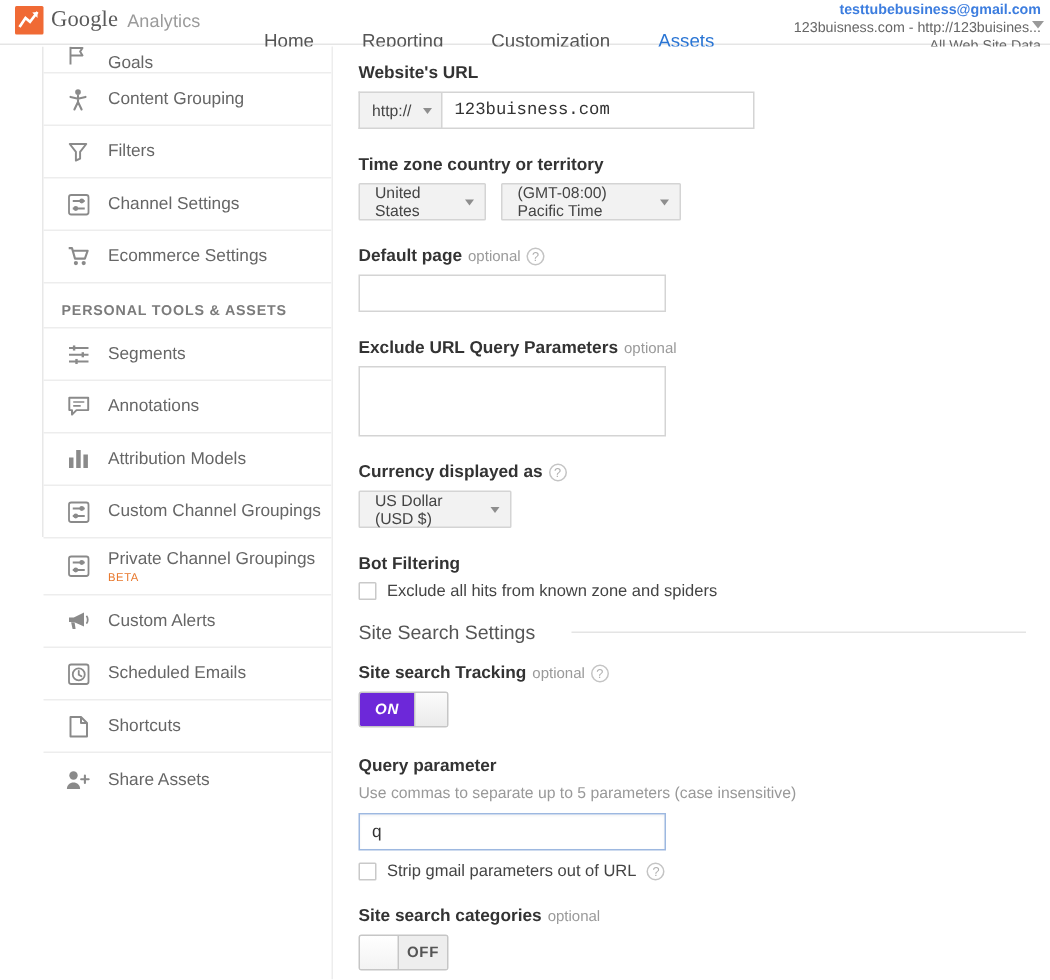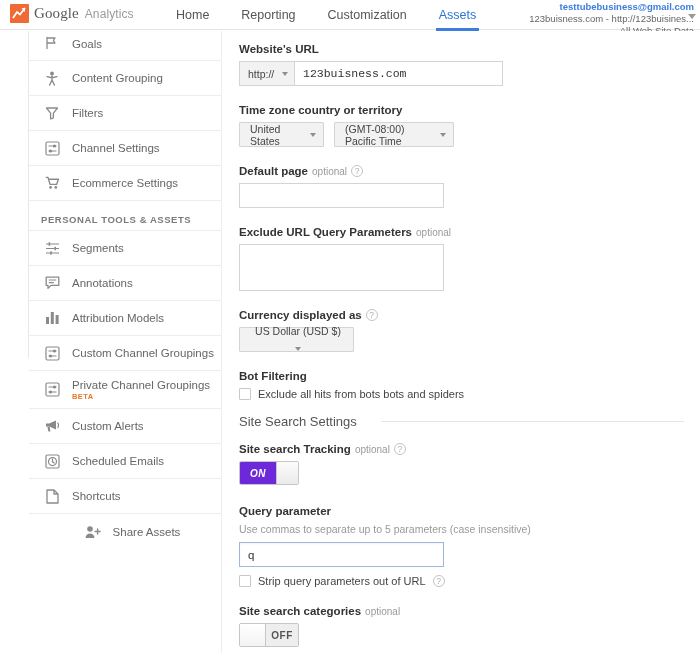--- a/index.html
+++ b/index.html
@@ -28,21 +28,21 @@
   }
   .logo-mark svg { position: absolute; left: 2px; top: 3px; }
   .logo-google {
     font-family: "Liberation Serif", serif;
     font-size: 15px; color: #5a5a5a; letter-spacing: .1px;
   }
   .logo-analytics {
     font-size: 12px; color: #9b9b9b; margin-left: 1px; letter-spacing: .1px;
   }
 
-  .nav { position: absolute; left: 160px; top: 0; height: 30px; display: flex; gap: 0; }
+  .nav { position: absolute; left: 160px; top: 12px; height: 30px; display: flex; gap: 0; }
   .nav-item {
     position: relative; height: 30px; padding: 0 16px;
     display: flex; align-items: center;
     font-size: 12.5px; color: #555; cursor: pointer; white-space: nowrap;
   }
   .nav-item.active { color: #2a75d4; font-weight: 400; }
   .nav-item.active::after {
     content: ""; position: absolute; left: 13px; right: 13px; bottom: -1px;
     height: 3px; background: #3c7ddf;
   }
@@ -74,32 +74,32 @@
     position: relative; display: flex; align-items: center;
     height: 35px; padding-left: 12px;
     border-bottom: 1px solid #ededed; cursor: pointer;
   }
   .side-item .ico {
     width: 22px; height: 22px; flex: 0 0 22px;
     display: flex; align-items: center; justify-content: center;
     color: #8a8a8a; margin-right: 9px;
   }
   .side-label { font-size: 11.5px; color: #666; white-space: nowrap; }
-  .side-sub { font-size: 7.5px; color: #e8782d; font-weight: bold; letter-spacing: .4px; margin-top: 1px; }
+  .side-sub { font-size: 7.5px; color: #e8782d; font-weight: normal; letter-spacing: .4px; margin-top: 1px; }
   .side-item.two-line { height: 38px; align-items: center; }
   .side-text-col { display: flex; flex-direction: column; justify-content: center; }
   .side-head {
     height: 30px; display: flex; align-items: flex-end; padding-left: 12px; padding-bottom: 5px;
     font-size: 9.5px; color: #7b7b7b; font-weight: bold; letter-spacing: .55px;
     border-bottom: 1px solid #ededed;
   }
-  .side-item.clipped { height: 30px; align-items: center; overflow: hidden; }
+  .side-item.clipped { height: 18px; align-items: flex-end; overflow: hidden; }
   .side-item.clipped .ico { margin-top: -5px; }
   .side-item.clipped .side-label { margin-top: -4px; }
-  .side-item.nodiv { border-bottom: none; justify-content: center; }
+  .side-item.nodiv { border-bottom: none; }
 
   
   .main {
     position: absolute; left: 223px; top: 31px; width: 477px; height: 622px;
     background: #fff; padding: 12px 0 0 16px;
   }
   .field { margin-bottom: 0; }
   .flabel {
     font-size: 11.5px; color: #333; font-weight: bold; margin-bottom: 6px;
     display: flex; align-items: center; gap: 4px;
@@ -131,21 +131,21 @@
 
   .tz-row { display: flex; gap: 10px; margin-bottom: 18px; }
   .sel {
     height: 25px; background: #f2f2f2; border: 1px solid #d4d4d4;
     display: flex; align-items: center; justify-content: flex-end;
     padding: 0 7px 0 10px; font-size: 10.5px; color: #444; cursor: pointer;
     gap: 10px; border-radius: 1px;
   }
   .sel.w-country { width: 85px; }
   .sel.w-tz { width: 120px; }
-  .sel.w-cur { width: 115px; flex-direction: column; }
+  .sel.w-cur { width: 102px; }
 
   .text-input {
     display: block; width: 205px; height: 25px;
     border: 1px solid #d4d4d4; background: #fff;
     font-size: 11.5px; color: #333; padding: 0 8px; margin-bottom: 18px;
     font-family: "Liberation Sans", sans-serif; outline: none;
   }
   .textarea {
     display: block; width: 205px; height: 47px;
     border: 1px solid #d4d4d4; background: #fff;
@@ -448,21 +448,21 @@
         <span class="caret"></span>
       </div>
     </div>
 
     <div class="field">
       <div class="flabel">
         <span>Bot Filtering</span>
       </div>
       <div class="cb-row">
         <span class="cbox"></span>
-        <span class="cb-text">Exclude all hits from bots bots and spiders</span>
+        <span class="cb-text">Exclude all hits from known zone and spiders</span>
       </div>
     </div>
 
     <div class="section-head">
       <span class="section-title">Site Search Settings</span>
       <span class="section-rule"></span>
     </div>
 
     <div class="field">
       <div class="flabel">
@@ -477,21 +477,21 @@
     </div>
 
     <div class="field">
       <div class="flabel">
         <span>Query parameter</span>
       </div>
       <div class="hint">Use commas to separate up to 5 parameters (case insensitive)</div>
       <input class="focus-input" type="text" value="q" style="">
       <div class="cb-row mb18">
         <span class="cbox"></span>
-        <span class="cb-text">Strip query parameters out of URL</span>
+        <span class="cb-text">Strip gmail parameters out of URL</span>
         <span class="help">?</span>
       </div>
     </div>
 
     <div class="field">
       <div class="flabel">
         <span>Site search categories</span>
         <span class="optional">optional</span>
       </div>
       <div class="toggle off">

